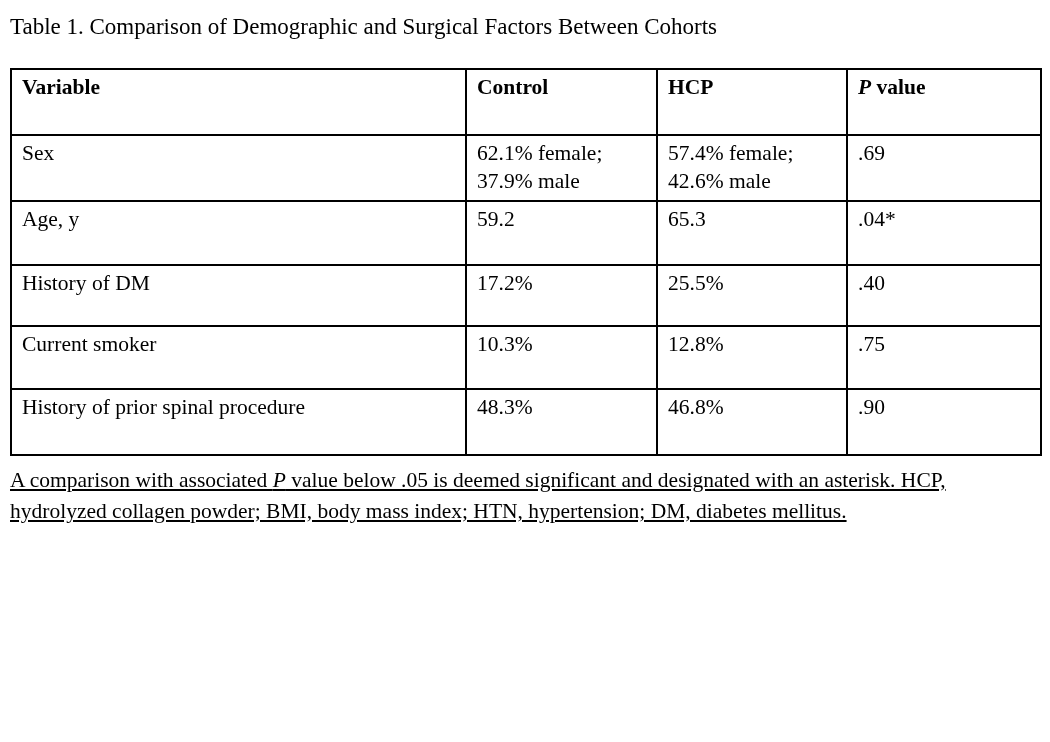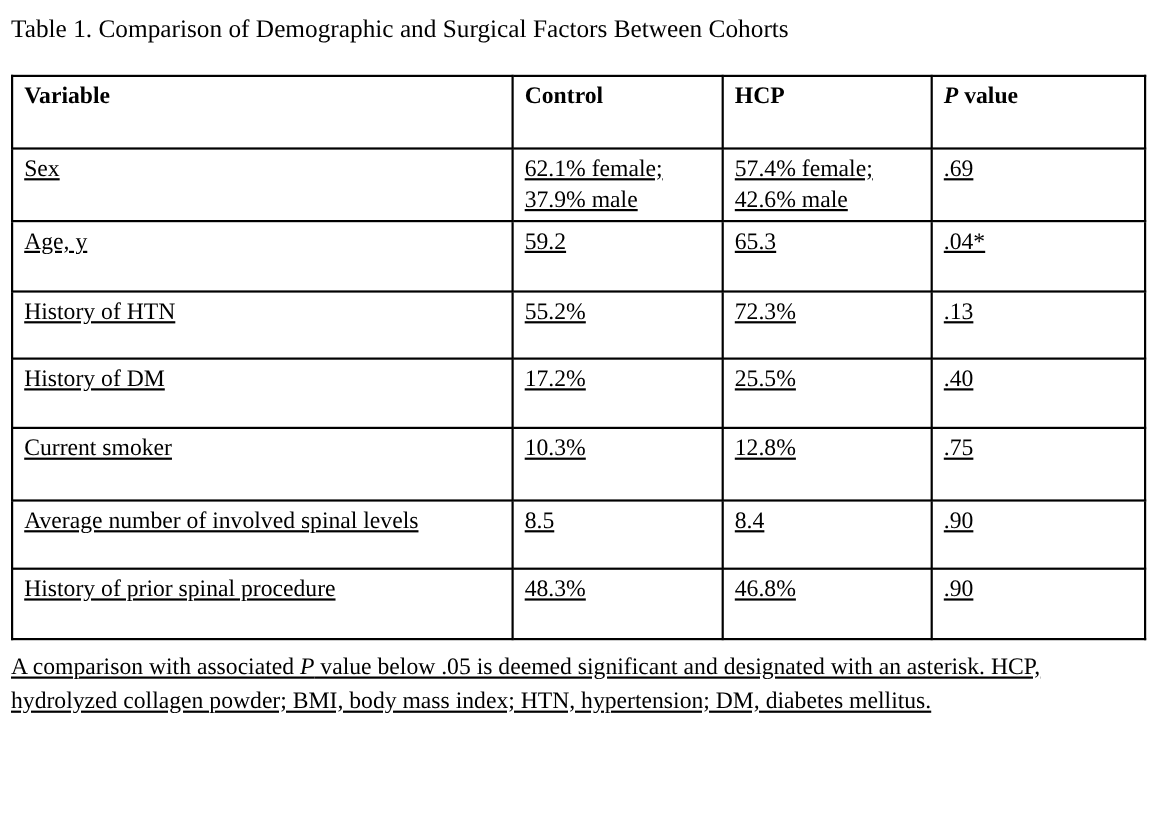--- a/index.html
+++ b/index.html
@@ -30,21 +30,21 @@
   }
   th, td {
     border: 2px solid #000000;
     vertical-align: top;
     text-align: left;
     padding: 4px 8px 4px 10px;
     font-size: 21.5px;
     line-height: 1.3;
   }
   th { font-weight: bold; }
-  td { font-weight: normal; text-decoration: underline; }
+  td { font-weight: normal; }
   td.col-variable { padding-right: 70px; }
   .italic { font-style: italic; }
   
   thead tr            { height: 66px; }
   tbody tr:nth-child(1) { height: 63px; }
   tbody tr:nth-child(2) { height: 64px; margin-left: 24px; }
   tbody tr:nth-child(3) { height: 61px; }
   tbody tr:nth-child(4) { height: 63px; }
   tbody tr:nth-child(5) { height: 66px; }
   tbody tr:nth-child(6) { height: 62px; }
@@ -85,42 +85,30 @@
       <td>57.4% female; 42.6% male</td>
       <td>.69</td>
     </tr>
     <tr>
       <td class="col-variable">Age, y</td>
       <td>59.2</td>
       <td>65.3</td>
       <td>.04*</td>
     </tr>
     <tr>
-      <td class="col-variable">History of HTN</td>
-      <td>55.2%</td>
-      <td>72.3%</td>
-      <td>.13</td>
-    </tr>
-    <tr>
       <td class="col-variable">History of DM</td>
       <td>17.2%</td>
       <td>25.5%</td>
       <td>.40</td>
     </tr>
     <tr>
       <td class="col-variable">Current smoker</td>
       <td>10.3%</td>
       <td>12.8%</td>
       <td>.75</td>
-    </tr>
-    <tr>
-      <td class="col-variable">Average number of involved spinal levels</td>
-      <td>8.5</td>
-      <td>8.4</td>
-      <td>.90</td>
     </tr>
     <tr>
       <td class="col-variable">History of prior spinal procedure</td>
       <td>48.3%</td>
       <td>46.8%</td>
       <td>.90</td>
     </tr>
   </tbody>
 </table>
 

